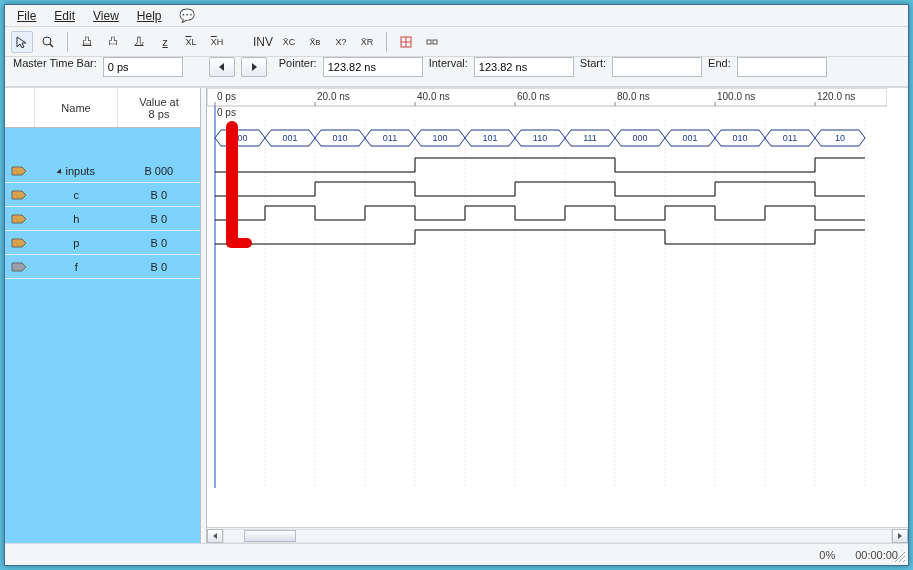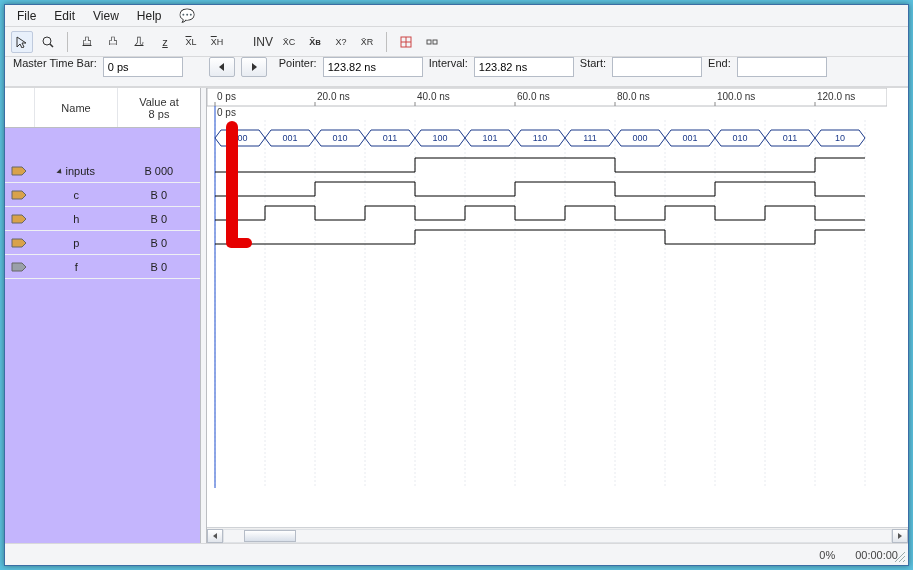--- a/index.html
+++ b/index.html
@@ -8,37 +8,37 @@
 
   .titlebar { height:28px; background:linear-gradient(to bottom,#e8f0fb,#d7e4f5 45%,#c5d7ee 46%,#d7e4f5); display:flex; align-items:center; padding:0 4px 0 6px; border-bottom:1px solid #aac; }
   .titlebar .tb-icon { width:16px; height:16px; border-radius:50%; background:radial-gradient(circle at 30% 30%,#fff,#4a7fd6 60%,#2a5fb0); margin-right:6px; flex:none; }
   .titlebar .tb-text { flex:1; font-size:12px; color:#000; white-space:nowrap; overflow:hidden; }
   .tb-btns { display:flex; gap:2px; }
   .tb-btn { width:34px; height:20px; border:1px solid #7a8aa0; border-radius:2px; background:linear-gradient(to bottom,#f7faff,#dbe6f4 45%,#c6d6ea 46%,#dbe6f4); display:flex; align-items:center; justify-content:center; font-size:10px; color:#333; }
   .tb-btn.max svg, .tb-btn.min svg { stroke:#333; }
   .tb-btn.close { width:46px; background:linear-gradient(to bottom,#f6a1a1,#e35b5b 45%,#d23535 46%,#e35b5b); border-color:#9c3b3b; color:#fff; }
 
   .menubar { height:22px; background:#f4f5f7; display:flex; align-items:center; padding:0 4px; gap:2px; border-bottom:1px solid #d8d9db; }
-  .menubar .menu-item { padding:2px 8px; border-radius:2px; color:#222; }
+  .menubar .menu-item { padding:2px 8px; border-radius:2px; color:#222;text-decoration:underline; }
   .menubar .help-balloon { margin-left:8px; font-size:13px; color:#555; }
 
   .toolbar { height:30px; background:#f4f5f7; display:flex; align-items:center; padding:2px 6px; gap:4px; border-bottom:1px solid #d8d9db; }
   .tbtn { width:22px; height:22px; border:1px solid transparent; border-radius:2px; display:flex; align-items:center; justify-content:center; font-size:11px; color:#333; background:transparent; }
   .tbtn.active, .tbtn:hover { border-color:#bfcadd; background:#e8f0fb; }
   .tsep { width:1px; height:20px; background:#bfbfbf; margin:0 4px; }
 
   .controlbar { height:30px; background:#f4f5f7; display:flex; padding:0 8px; gap:6px; border-bottom:1px solid #d8d9db; font-size:11px; }
   .controlbar .lbl { color:#222; white-space:nowrap; }
   .ctl-input { border:1px solid #b5bcc7; background:#fff; font-size:11px; padding:2px 4px; height:20px; }
   .navbtn { width:26px; height:20px; border:1px solid #b5bcc7; background:linear-gradient(#fff,#e8ecf2); display:flex; align-items:center; justify-content:center; border-radius:2px; }
 
   .workspace { flex:1; display:flex; background:#fff; border-top:1px solid #d8d9db; overflow:hidden; }
 
   
-  .sigpane { width:196px; border-right:1px solid #bcbec2; display:flex; flex-direction:column; background:#c4b5fd; }
+  .sigpane { width:196px; border-right:1px solid #bcbec2; display:flex; flex-direction:column; background:#7dd3fc; }
   .sig-head { display:flex; height:40px; border-bottom:1px solid #bcbec2; background:#fff; }
   .sig-head .col { flex:1; display:flex; align-items:center; justify-content:center; padding:4px; text-align:center; font-size:11px; color:#333; border-right:1px solid #e4e6ea; }
   .sig-head .col.icon { flex:none; width:30px; }
   .sig-rows { flex:1; overflow:auto;margin-top:31px; }
   .sig-row { display:flex; align-items:center; height:24px; border-bottom:1px solid #eef0f3; font-size:11px; }
   .sig-row .rc-icon { width:30px; display:flex; justify-content:center; }
   .sig-row .rc-name { flex:1; text-align:center; color:#222; }
   .sig-row .rc-val { flex:1; text-align:center; color:#222; }
   .expander { display:inline-block; width:0; height:0; border-left:4px solid #333; border-top:3px solid transparent; border-bottom:3px solid transparent; transform:rotate(45deg); margin-right:4px; vertical-align:middle; }
 
@@ -90,21 +90,21 @@
       </div>
     <div class="tsep"></div>
     <div class="tbtn" style="font-size:9px;text-decoration:underline;">凸</div>
     <div class="tbtn" style="font-size:9px;">凸</div>
     <div class="tbtn" style="text-decoration:underline;font-size:9px;">几</div>
     <div class="tbtn" style="text-decoration:underline;">z</div>
     <div class="tbtn" style="font-size:9px;"><span style="text-decoration:overline">X</span>L</div>
     <div class="tbtn" style="font-size:9px;"><span style="text-decoration:overline">X</span>H</div>
     <div class="tbtn" style="font-size:12px;margin-left:20px;">INV</div>
     <div class="tbtn" style="font-size:9px;">X̄C</div>
-    <div class="tbtn" style="font-size:9px;font-weight:bold;">X̄ʙ</div>
+    <div class="tbtn" style="font-size:9px;">X̄ʙ</div>
     <div class="tbtn" style="font-size:9px;">X?</div>
     <div class="tbtn" style="font-size:9px;">X̄R</div>
     <div class="tsep"></div>
     <div class="tbtn">
         <svg width="12" height="12">
           <rect x="1" y="1" width="10" height="10" fill="none" stroke="#c44"></rect>
           <line x1="1" y1="6" x2="11" y2="6" stroke="#c44"></line>
           <line x1="6" y1="1" x2="6" y2="11" stroke="#c44"></line>
         </svg>
       </div>

